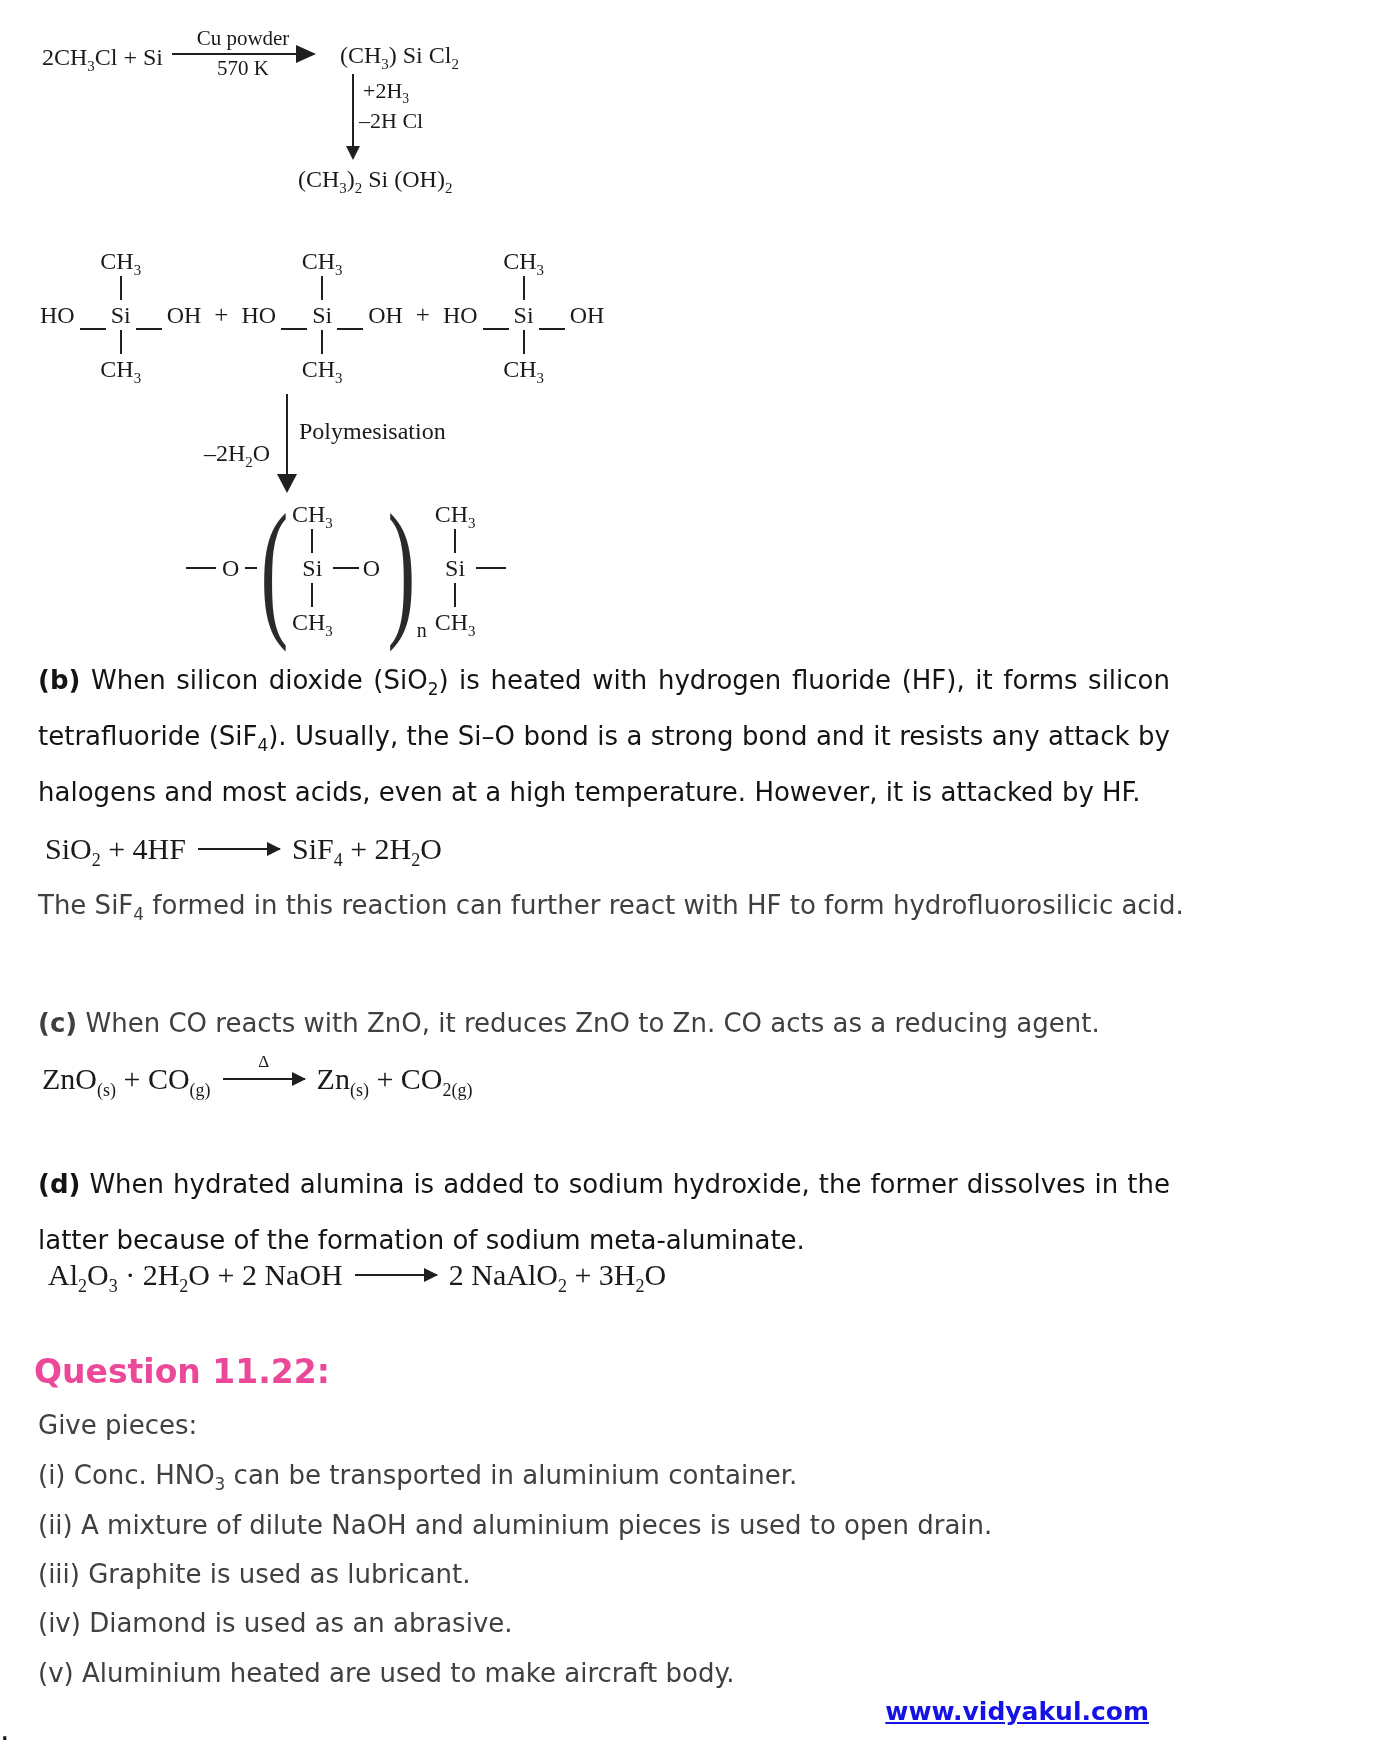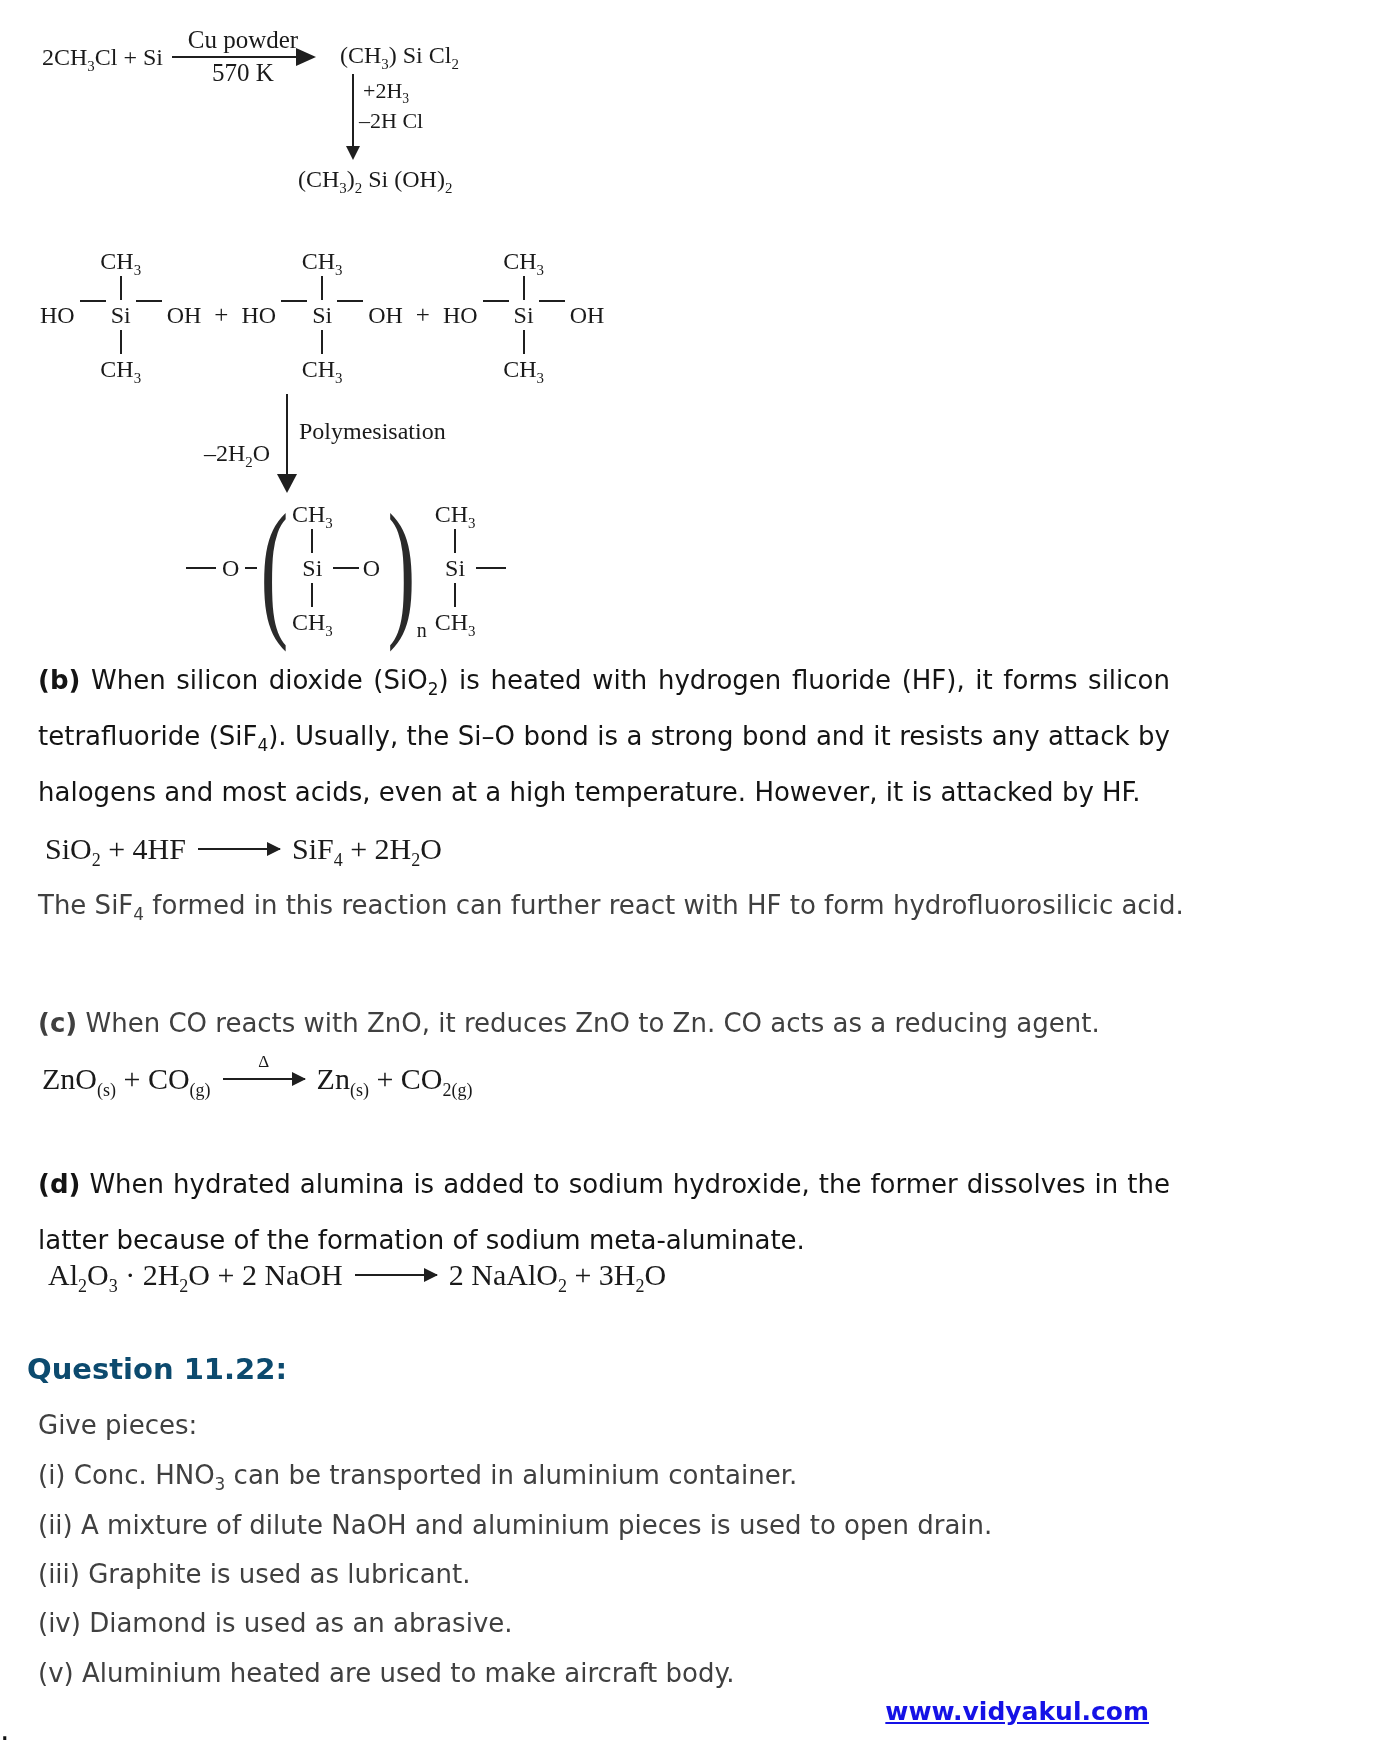--- a/index.html
+++ b/index.html
@@ -5,21 +5,21 @@
   html,body { margin:0; padding:0; background:#ffffff; }
   .sheet {
     position:relative; width:1191px; height:1742px; background:#ffffff;
     color:#141414; overflow:hidden;
     font-family:"DejaVu Sans", sans-serif;
   }
   .abs { position:absolute; }
 
   
   .chem { font-family:"Liberation Serif", serif; color:#1a1a1a; white-space:nowrap; }
-  .s21 { font-size:25px; }
+  .s21 { font-size:21px; }
   .s22 { font-size:22px; }
   .s24 { font-size:24px; line-height:30px; }
   .chem sub { font-size:0.62em; line-height:0; }
 
   
   .hb { height:2px; background:#1f1f1f; }
   .w12 { width:12px; } .w26 { width:26px; } .w30 { width:30px; }
 
   
   .arrow-assembly { display:flex; flex-direction:column; align-items:center; }
@@ -31,21 +31,21 @@
   .varrow { position:absolute; width:2px; background:#1f1f1f; }
   .varrow::after { content:""; position:absolute; left:-6px; bottom:-14px;
     border-left:7px solid transparent; border-right:7px solid transparent; border-top:14px solid #1f1f1f; }
   .varrow.big::after { left:-9px; bottom:-19px;
     border-left:10px solid transparent; border-right:10px solid transparent; border-top:19px solid #1f1f1f; }
 
   
   .silanol-row { display:flex; align-items:center; }
   .si-unit { display:flex; flex-direction:column; align-items:center; }
   .si-unit .vbond { width:2px; height:24px; background:#1f1f1f; }
-  .mid-row { display:flex; align-items:flex-start; height:30px; }
+  .mid-row { display:flex; align-items:flex-end; height:30px; }
   .mid-row .hb { width:26px; margin:0 5px; }
   .plus-sep { font-family:"Liberation Serif", serif; font-size:25px; margin:0 13px; color:#1a1a1a; }
 
   
   .polymer-row { display:flex; align-items:center; }
   .si-col { display:flex; flex-direction:column; align-items:center; }
   .si-col .vbond { width:2px; height:24px; background:#1f1f1f; }
   .bigparen { font-family:"Liberation Serif", serif; font-size:152px; font-weight:300;
     line-height:140px; transform:scaleX(0.55); color:#2a2a2a; margin:0 -8px; }
   .paren-group { position:relative; display:flex; align-items:center; margin-right:16px; }
@@ -59,21 +59,21 @@
 
   
   .eq { position:absolute; font-family:"Liberation Serif", serif; font-size:30px; color:#1a1a1a; white-space:nowrap; }
   .eq sub { font-size:0.6em; line-height:0; }
   .eq-arrow { position:relative; display:inline-block; width:82px; height:2px; background:#1f1f1f;
     margin:0 12px; vertical-align:9px; }
   .eq-arrow::after { content:""; position:absolute; right:-1px; top:-6px;
     border-top:7px solid transparent; border-bottom:7px solid transparent; border-left:14px solid #1f1f1f; }
   .delta { position:absolute; top:-26px; left:0; width:100%; text-align:center; font-size:17px; color:#1a1a1a; }
 
-  .q-title { position:absolute; left:27px; font-size:29px; font-weight:bold; color:#0c4a6e; }
+  .q-title { position:absolute; left:34px; font-size:33px; font-weight:bold; color:#ec4899; }
   .footer-link { position:absolute; right:42px; top:1697px; font-size:25px; font-weight:bold;
     color:#1512e6; text-decoration:underline; cursor:pointer; white-space:nowrap; }
   .corner-mark { position:absolute; left:0px; top:1712px; font-size:30px; color:#111; }
 </style>
 </head>
 <body>
 
 <div class="sheet">
 
   <div class="abs chem s24" style="left:42px;top:42px"><span>2CH</span><sub>3</sub><span>Cl + Si</span></div>

